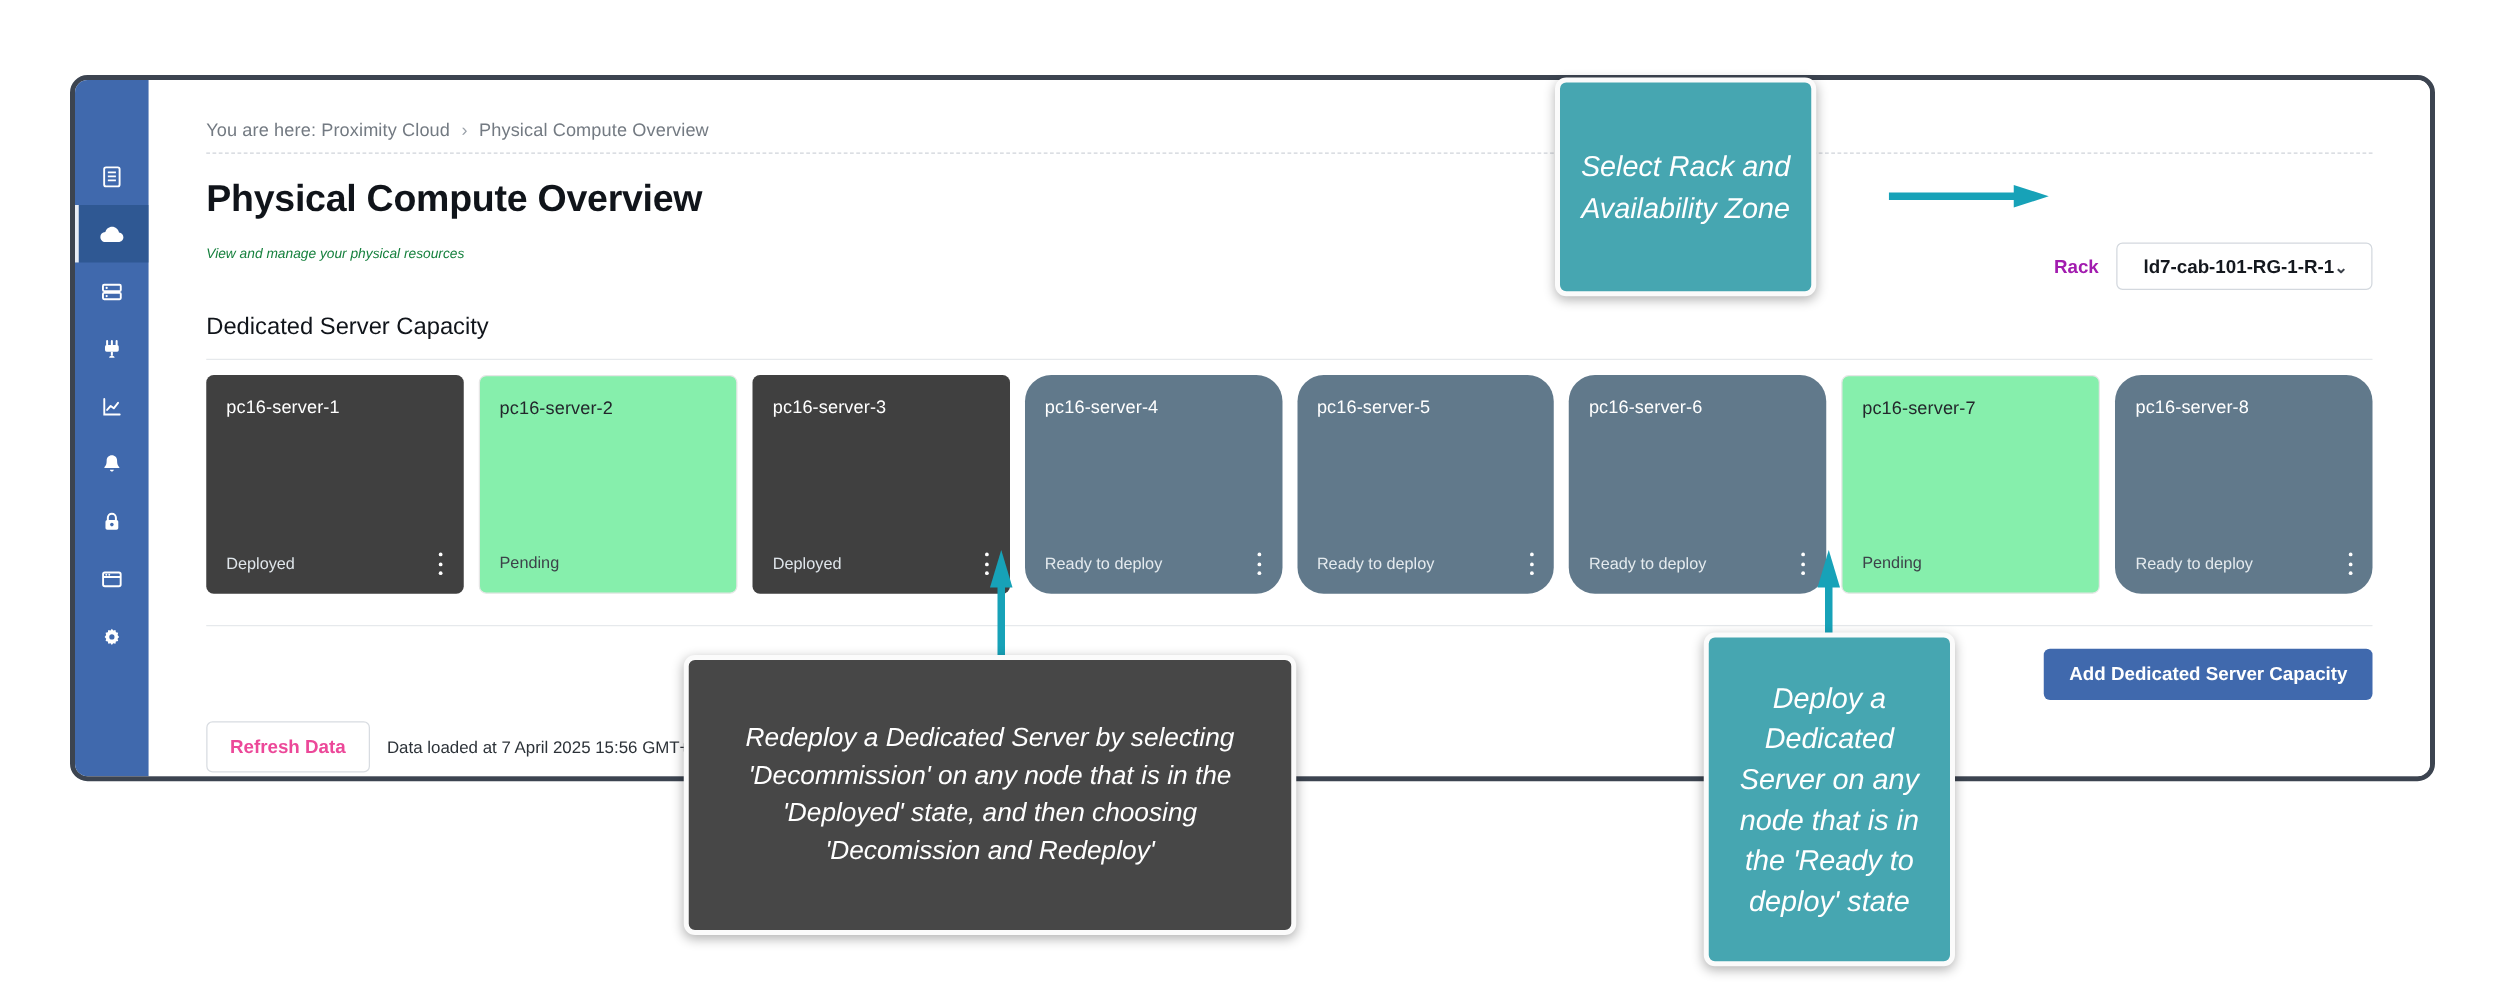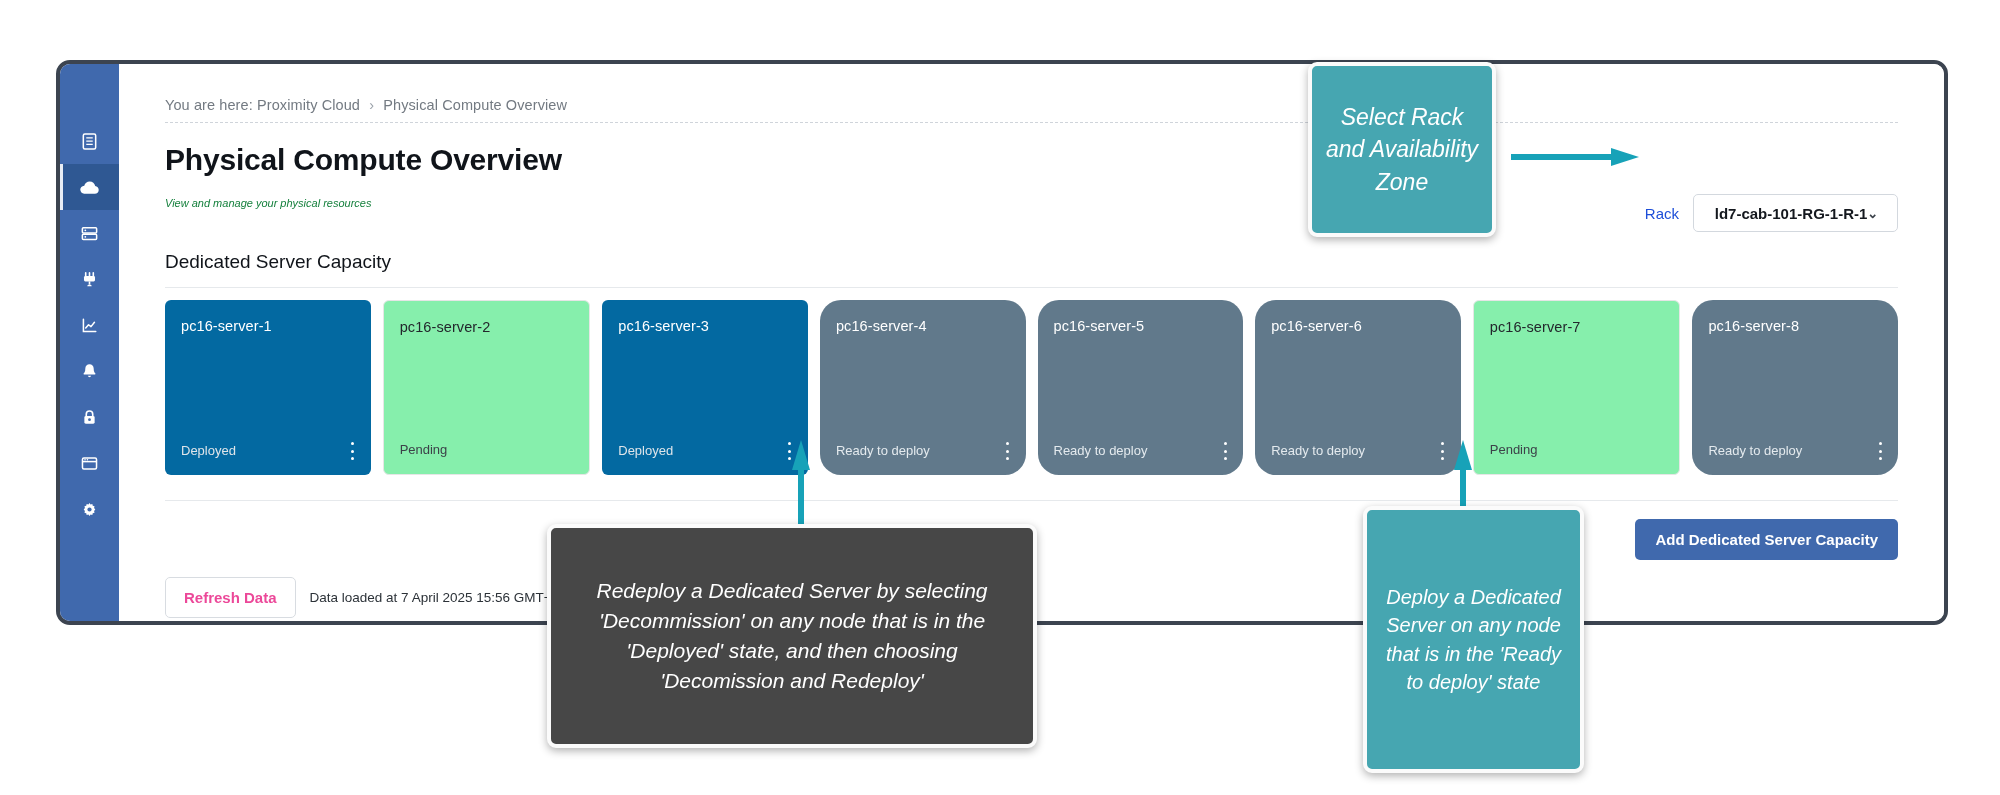--- a/index.html
+++ b/index.html
@@ -101,22 +101,22 @@
   .rack-row {
     position: absolute;
     right: 46px;
     top: 130px;
     display: flex;
     align-items: center;
     gap: 14px;
   }
   .rack-label {
     font-size: 15px;
-    font-weight: normal;
-    color: #1d4ed8;
+    font-weight: bold;
+    color: #a21caf;
   }
   .rack-select {
     width: 205px;
     height: 38px;
     border: 1px solid #d3d8de;
     border-radius: 5px;
     background: #ffffff;
     display: flex;
     align-items: center;
     justify-content: center;
@@ -179,21 +179,21 @@
     align-items: center;
   }
   .kebab i {
     display: block;
     width: 3px;
     height: 3px;
     border-radius: 50%;
     background: currentColor;
   }
   
-  .card.deployed        { background: #0369a1; color: #ffffff; }
+  .card.deployed        { background: #404040; color: #ffffff; }
   .card.deployed .card-status { color: #dfe5ea; }
   .card.ready           { background: #61798b; color: #ffffff; border-radius: 21px; }
   .card.ready .card-status    { color: #e4eaee; }
   .card.pending         { background: #86efac; color: #23272c; border: 1px solid #e6e6e6; }
   .card.pending .card-status  { color: #3c4249; }
 
   
   .footer-rule {
     border-top: 1px solid #e6e9ec;
     margin-top: 25px;
@@ -249,28 +249,28 @@
     display: flex;
     align-items: center;
     justify-content: center;
     padding: 10px 12px;
     line-height: 1.42;
   }
   .callout.teal { background: #46a6b1; }
   .callout.dark { background: #474747; }
 
   #callout-rack {
-    left: 1308px; top: 62px;
-    width: 188px; height: 175px;
+    left: 1244px; top: 62px;
+    width: 209px; height: 175px;
     font-size: 23px;
   }
   #callout-deploy {
     left: 1363px; top: 506px;
-    width: 221px; height: 267px;
-    font-size: 20px;
+    width: 201px; height: 267px;
+    font-size: 23px;
   }
   #callout-redeploy {
     left: 547px; top: 524px;
     width: 490px; height: 224px;
     font-size: 21px;
   }
 
   
   .arrow {
     position: absolute;

